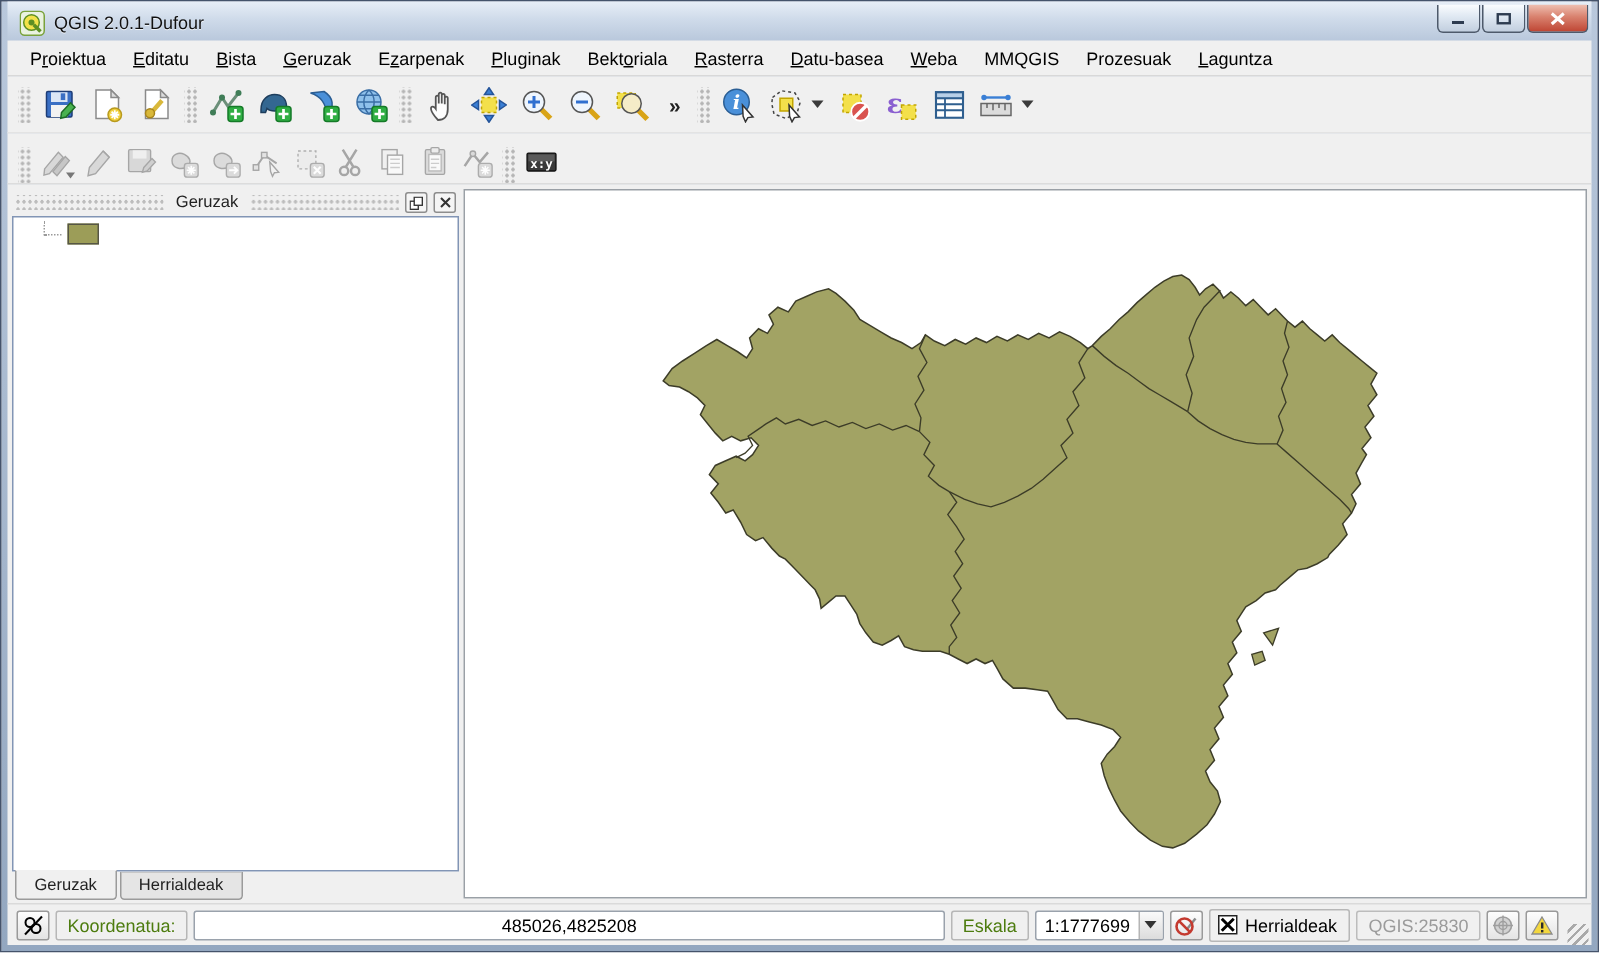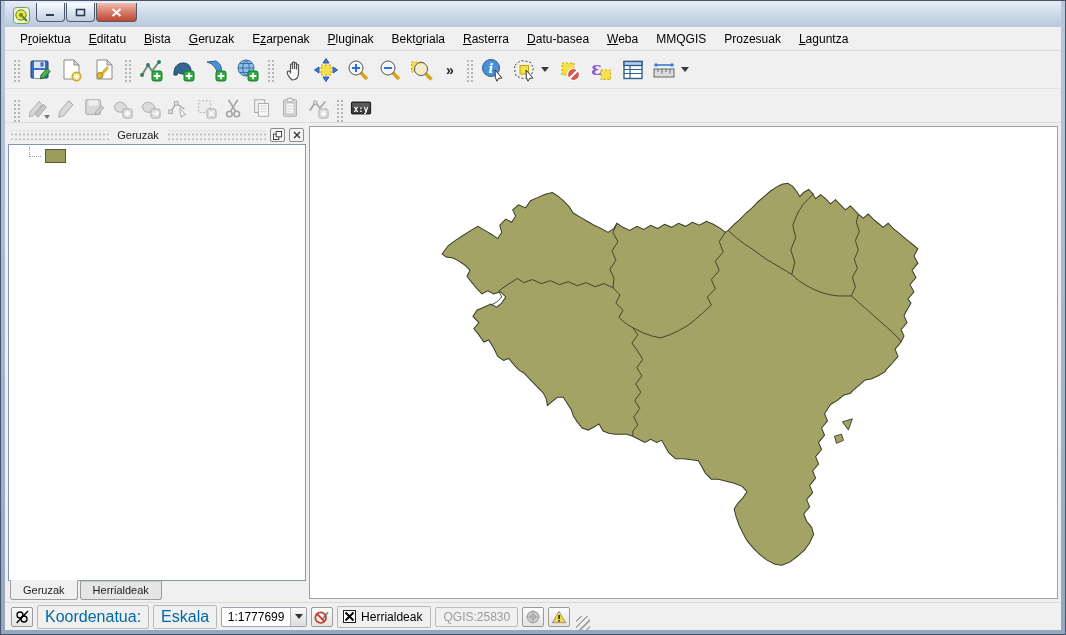--- a/index.html
+++ b/index.html
@@ -67,21 +67,21 @@
     padding:2px 12px 3px;font-size:11px;color:#222;margin-right:2px;}
   .dtab.active{background:#f0f0f0;border-top-color:#f0f0f0;position:relative;top:-1px;padding-top:3px;}
   .canvas-wrap{flex:1;padding:3px 3px 3px 3px;min-width:0;}
   .map-canvas{width:100%;height:100%;background:#fff;border:1px solid #9aa0a6;}
   .map-canvas svg{width:100%;height:100%;display:block;}
   
   .statusbar{height:28px;background:#f0f0f0;display:flex;align-items:center;gap:4px;padding:0 2px 0 6px;border-top:1px solid #dadada;}
   .sb-iconbtn{width:22px;height:20px;border:1px solid #9a9a9a;border-radius:2px;
     background:linear-gradient(#fdfdfd,#e4e4e4);display:flex;align-items:center;justify-content:center;}
   .sb-iconbtn svg{width:16px;height:16px;display:block;}
-  .sb-label{border:1px solid #b7b7b7;border-radius:2px;padding:2px 7px;background:#f0f0f0;color:#0369a1;font-size:16px;white-space:nowrap;}
+  .sb-label{border:1px solid #b7b7b7;border-radius:2px;padding:2px 7px;background:#f0f0f0;color:#4d7c0f;font-size:12px;white-space:nowrap;}
   .sb-field{flex:1;border:1px solid #9aa2ac;background:#fff;border-radius:2px;height:20px;
     display:flex;align-items:center;justify-content:center;font-size:12px;color:#000;}
   .sb-combo{width:86px;height:20px;border:1px solid #9aa2ac;background:#fff;border-radius:2px;display:flex;align-items:center;}
   .sb-combo .val{flex:1;text-align:center;font-size:12px;}
   .sb-combo .btn{width:16px;height:18px;border-left:1px solid #b5b5b5;background:linear-gradient(#fafafa,#dcdcdc);
     display:flex;align-items:center;justify-content:center;}
   .sb-combo .btn::after{content:"";width:0;height:0;border-left:4px solid rgba(0,0,0,0);border-right:4px solid rgba(0,0,0,0);border-top:5px solid #333;}
   .sb-check{display:flex;align-items:center;gap:5px;border:1px solid #b7b7b7;border-radius:2px;background:#f0f0f0;padding:1px 8px 1px 5px;height:22px;}
   .sb-check .cbx{margin:0;}
   .sb-epsg{border:1px solid #bcbcbc;border-radius:2px;padding:2px 7px;color:#9b9b9b;background:#f0f0f0;font-size:12px;}
@@ -95,20 +95,21 @@
 
   <div class="titlebar">
     <span class="logo">
       <svg viewBox="0 0 17 17">
           <rect x="0.5" y="0.5" width="16" height="16" rx="3" fill="#e9f2e0" stroke="#7aa23c"></rect>
           <circle cx="8" cy="8" r="5.2" fill="#f2e24a" stroke="#5d8f23"></circle>
           <path d="M9.5 9.5 L14 14" stroke="#5d8f23" stroke-width="2.4"></path>
           <circle cx="8" cy="8" r="2" fill="#5d8f23"></circle>
         </svg>
     </span>
+    <span class="title-text">QGIS 2.0.1-Dufour</span>
     <span class="winbtns">
       <span class="winbtn">
           <svg width="11" height="9" viewBox="0 0 11 9">
             <rect x="1" y="6" width="8" height="2" fill="#2e3c50"></rect>
           </svg>
         </span>
       <span class="winbtn">
           <svg width="11" height="9" viewBox="0 0 11 9">
             <rect x="1.5" y="1.5" width="8" height="6" fill="none" stroke="#2e3c50" stroke-width="1.6"></rect>
           </svg>
@@ -491,20 +492,23 @@
 
   <div class="statusbar">
     <span class="sb-iconbtn">
       <svg viewBox="0 0 24 24">
           <circle cx="9" cy="9" r="4.5" fill="none" stroke="#000" stroke-width="2"></circle>
           <circle cx="15" cy="15" r="4.5" fill="none" stroke="#000" stroke-width="2"></circle>
           <path d="M4 21 L21 3" stroke="#000" stroke-width="2"></path>
         </svg>
     </span>
     <span class="sb-label">Koordenatua:</span>
+    <span class="sb-field">
+        <span>485026,4825208</span>
+      </span>
     <span class="sb-label">Eskala</span>
     <span class="sb-combo">
       <span class="val">1:1777699</span>
       <span class="btn"></span>
     </span>
     <span class="sb-iconbtn">
       <svg viewBox="0 0 24 24">
           <path d="M13 15 L21 5" stroke="#8a8a8a" stroke-width="2.5"></path>
           <circle cx="10" cy="13" r="8" fill="none" stroke="#c43a2f" stroke-width="2.6"></circle>
           <path d="M4.4 7.4 L15.6 18.6" stroke="#c43a2f" stroke-width="2.6"></path>

